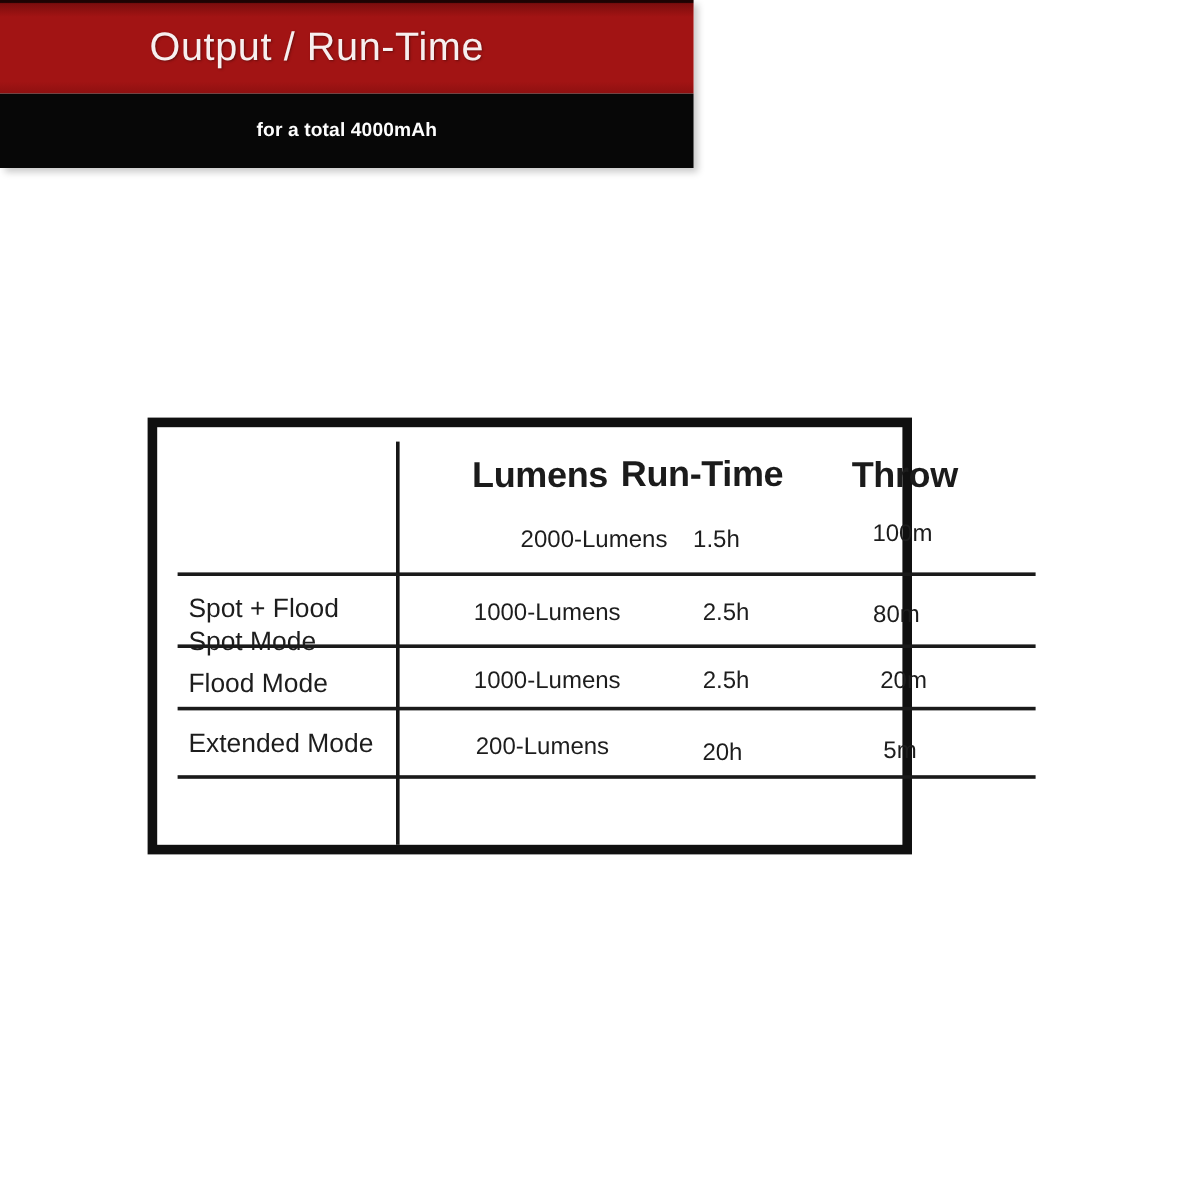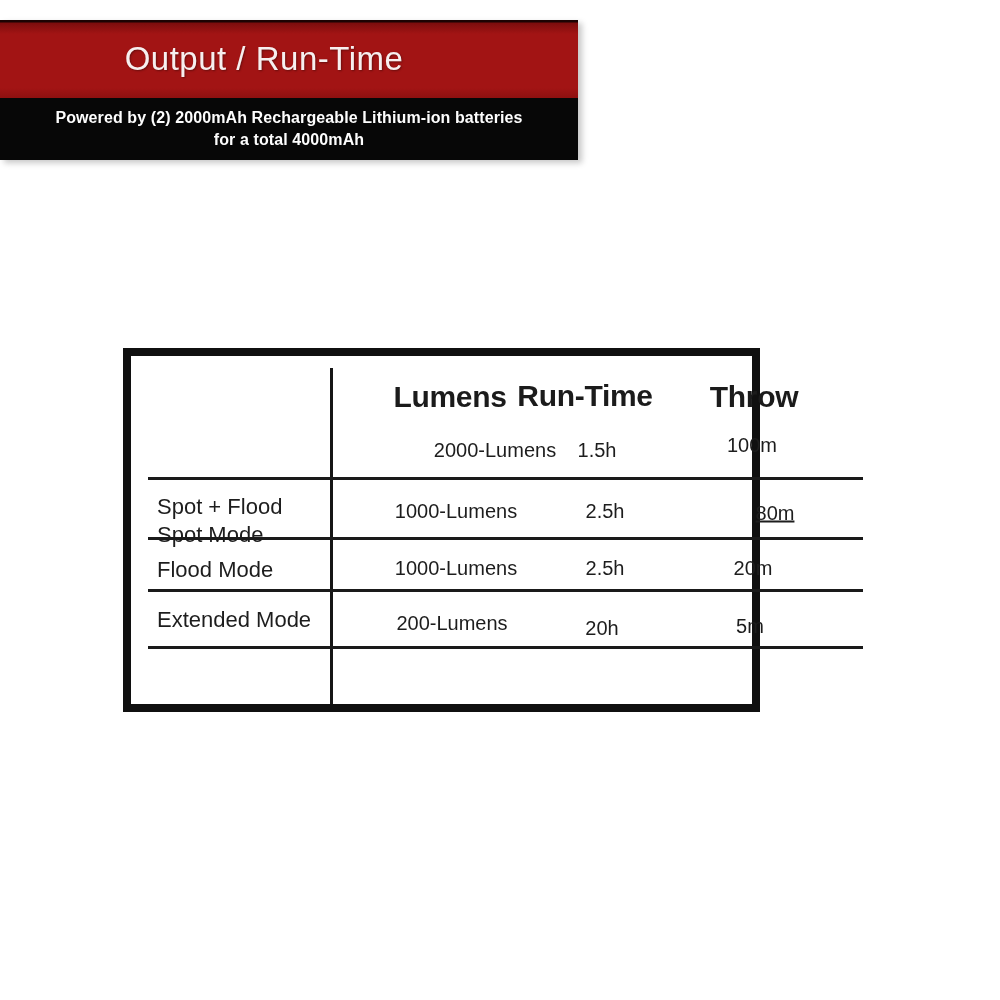--- a/index.html
+++ b/index.html
@@ -5,21 +5,20 @@
   html,body{margin:0;padding:0;}
   body{
     width:1000px;height:1000px;position:relative;background:#ffffff;
     font-family:"Liberation Sans",sans-serif;overflow:hidden;
   }
 
   
   .banner-block{
     position:absolute;left:0;top:0;width:578px;
     box-shadow:4px 3px 6px rgba(0,0,0,0.22);
-    margin-top:20px;
   }
   .banner-red{
     height:78px;
     background:linear-gradient(180deg,#1d0303 0px,#1d0303 2px,#7c0d0d 3px,#a21414 14px,#a21414 68px,#8e1010 78px);
     display:flex;align-items:center;justify-content:center;
     padding-right:50px;box-sizing:border-box;
   }
   .banner-red .title{
     color:#f7efef;font-size:33px;font-weight:400;letter-spacing:0.5px;
     text-shadow:1px 1px 2px rgba(0,0,0,0.35);white-space:nowrap;
@@ -64,21 +63,20 @@
   }
 </style>
 </head>
 <body>
 
 <div class="banner-block">
   <div class="banner-red">
     <span class="title">Output / Run-Time</span>
   </div>
   <div class="banner-black">
-    <span class="sub-line">Powered by (2) 2000mAh Rechargeable Lithium-ion batteries</span>
     <span class="sub-line">for a total 4000mAh</span>
   </div>
 </div>
 
 <div class="spec-table">
   <div class="vdivider"></div>
 
   <div>
     <span class="col-head" style="left:319px;top:41px;">Lumens</span>
     <span class="col-head" style="left:454px;top:40px;">Run-Time</span>
@@ -90,21 +88,21 @@
     <span class="cell" style="left:324px;top:94px;margin-left:40px;">2000-Lumens</span>
     <span class="cell" style="left:466px;top:94px;">1.5h</span>
     <span class="cell" style="left:621px;top:89px;">100m</span>
   </div>
   <div class="sep s1"></div>
 
   <div>
     <span class="row-label" style="top:179px;text-align:center;">Spot Mode</span>
     <span class="cell" style="left:325px;top:155px;">1000-Lumens</span>
     <span class="cell" style="left:474px;top:155px;">2.5h</span>
-    <span class="cell" style="left:644px;top:157px;text-decoration:underline;">80m</span>
+    <span class="cell" style="left:616px;top:157px;">80m</span>
   </div>
   <div class="sep s2"></div>
 
   <div>
     <span class="row-label" style="top:214px;">Flood Mode</span>
     <span class="cell" style="left:325px;top:212px;">1000-Lumens</span>
     <span class="cell" style="left:474px;top:212px;">2.5h</span>
     <span class="cell" style="left:622px;top:212px;">20m</span>
   </div>
   <div class="sep s3"></div>

